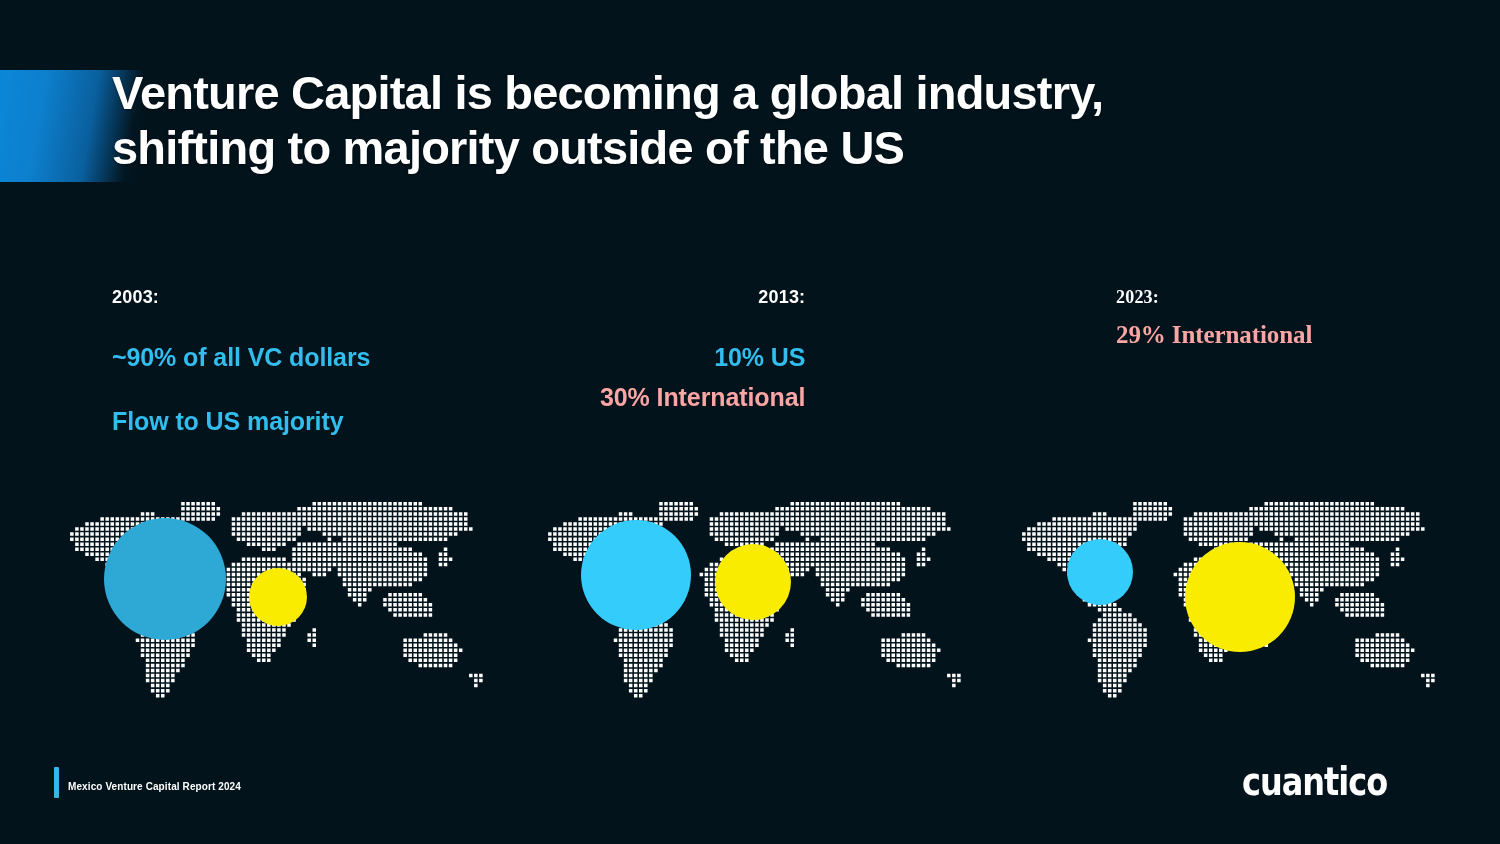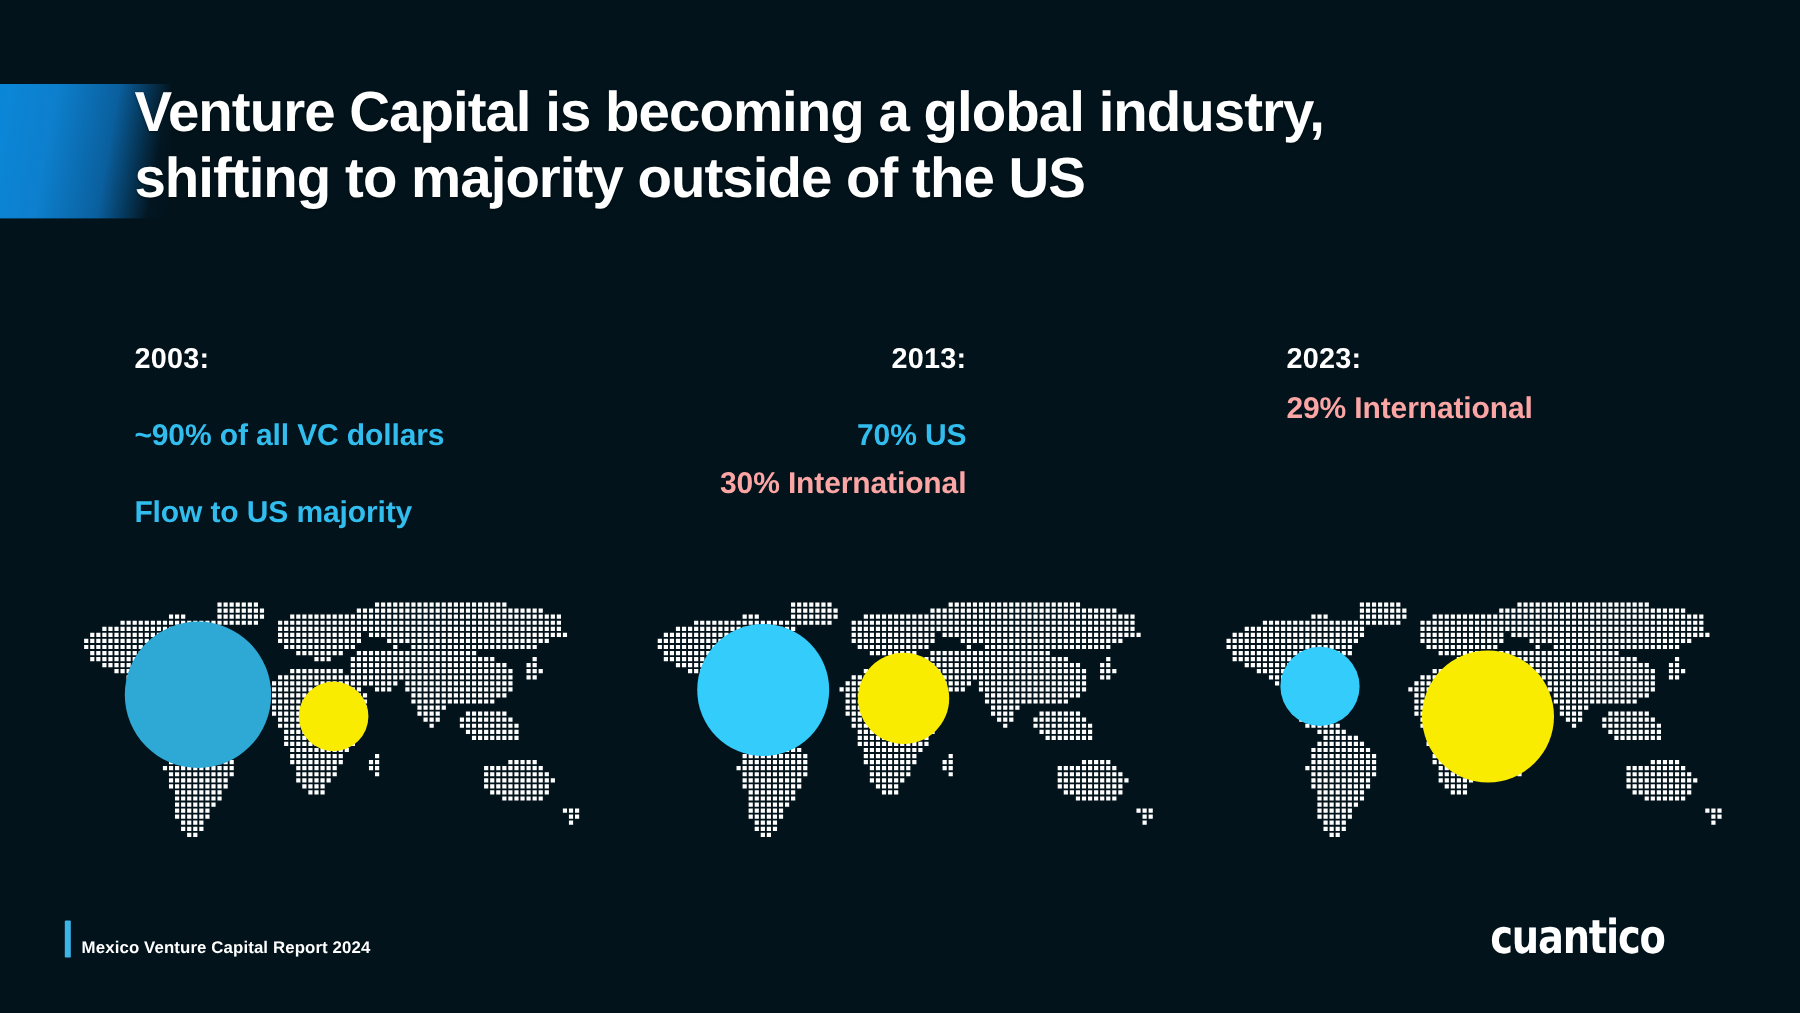--- a/index.html
+++ b/index.html
@@ -30,23 +30,23 @@
     letter-spacing:-0.8px;
     white-space:pre-line;
     text-shadow:0 1px 2px rgba(0,0,0,0.45);
   }
 
   
   .stats { position:absolute; left:0; top:288px; width:1500px; height:130px; }
   .stat-col { position:absolute; top:0; }
   .stat-col.c0 { left:112px; }
   .stat-col.c1 { left:600px;text-align:right; }
-  .stat-col.c2 { left:1072px; }
+  .stat-col.c2 { left:1116px;font-family:Liberation Serif, serif; }
   .stat-year {
-    color:#ffffff; font-size:24px; font-weight:bold; letter-spacing:0.2px;
+    color:#ffffff; font-size:18px; font-weight:bold; letter-spacing:0.2px;
     line-height:1.0; margin-bottom:16px;
   }
   .stat-line {
     font-size:25px; font-weight:bold; line-height:1.0; margin-bottom:15px;
     letter-spacing:-0.1px; white-space:nowrap;
   }
   .stat-line.blue { color:#32bdef;margin-top:39px; }
   .stat-line.yellow { color:#fca5a5; }
 
   
@@ -60,21 +60,21 @@
     position:absolute; border-radius:50%;
   }
 
   
   .footer-bar {
     position:absolute; left:54px; top:767px; width:5px; height:31px;
     background:#3bb5e8; border-radius:1px;
   }
   .footer-text {
     position:absolute; left:68px; top:781px;
-    color:#ffffff; font-size:14px; font-weight:bold; letter-spacing:0.1px;
+    color:#ffffff; font-size:10px; font-weight:bold; letter-spacing:0.1px;
   }
   .logo {
     position:absolute; right:113px; top:759px;
     color:#ffffff; font-size:39px; font-weight:bold;
     letter-spacing:-1.2px;
     transform:scaleX(0.82);
     transform-origin:right center;
     font-family:"DejaVu Sans", sans-serif;
   }
 </style>
@@ -89,21 +89,21 @@
 shifting to majority outside of the US</h1>
 
   <div class="stats">
     <div class="stat-col c0">
       <div class="stat-year">2003:</div>
       <div class="stat-line blue"> ~90% of all VC dollars</div>
       <div class="stat-line blue">Flow to US majority</div>
     </div>
     <div class="stat-col c1">
       <div class="stat-year">2013:</div>
-      <div class="stat-line blue"> 70% US</div>
+      <div class="stat-line blue"> 10% US</div>
       <div class="stat-line yellow">30% International</div>
     </div>
     <div class="stat-col c2">
       <div class="stat-year">2023:</div>
       <div class="stat-line yellow">29% International</div>
     </div>
   </div>
 
   <div class="maps">
     <div class="map-unit m0">

